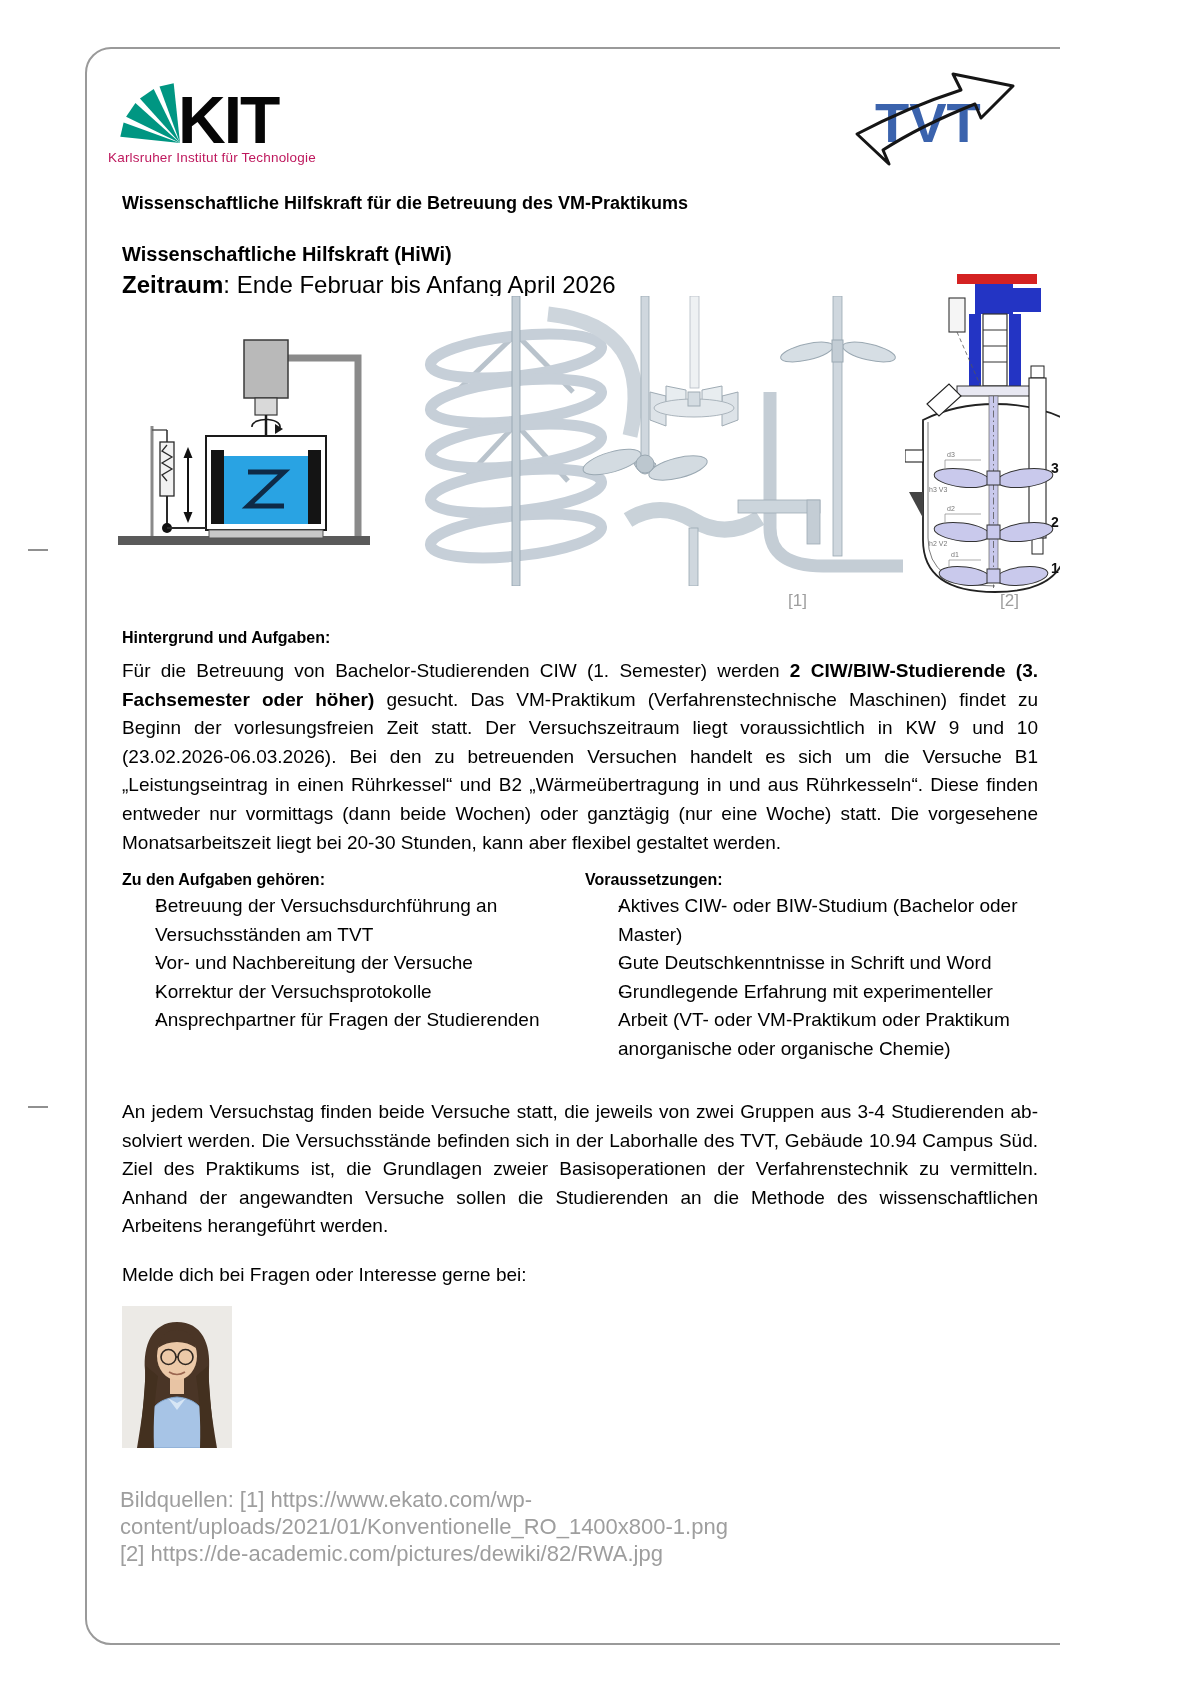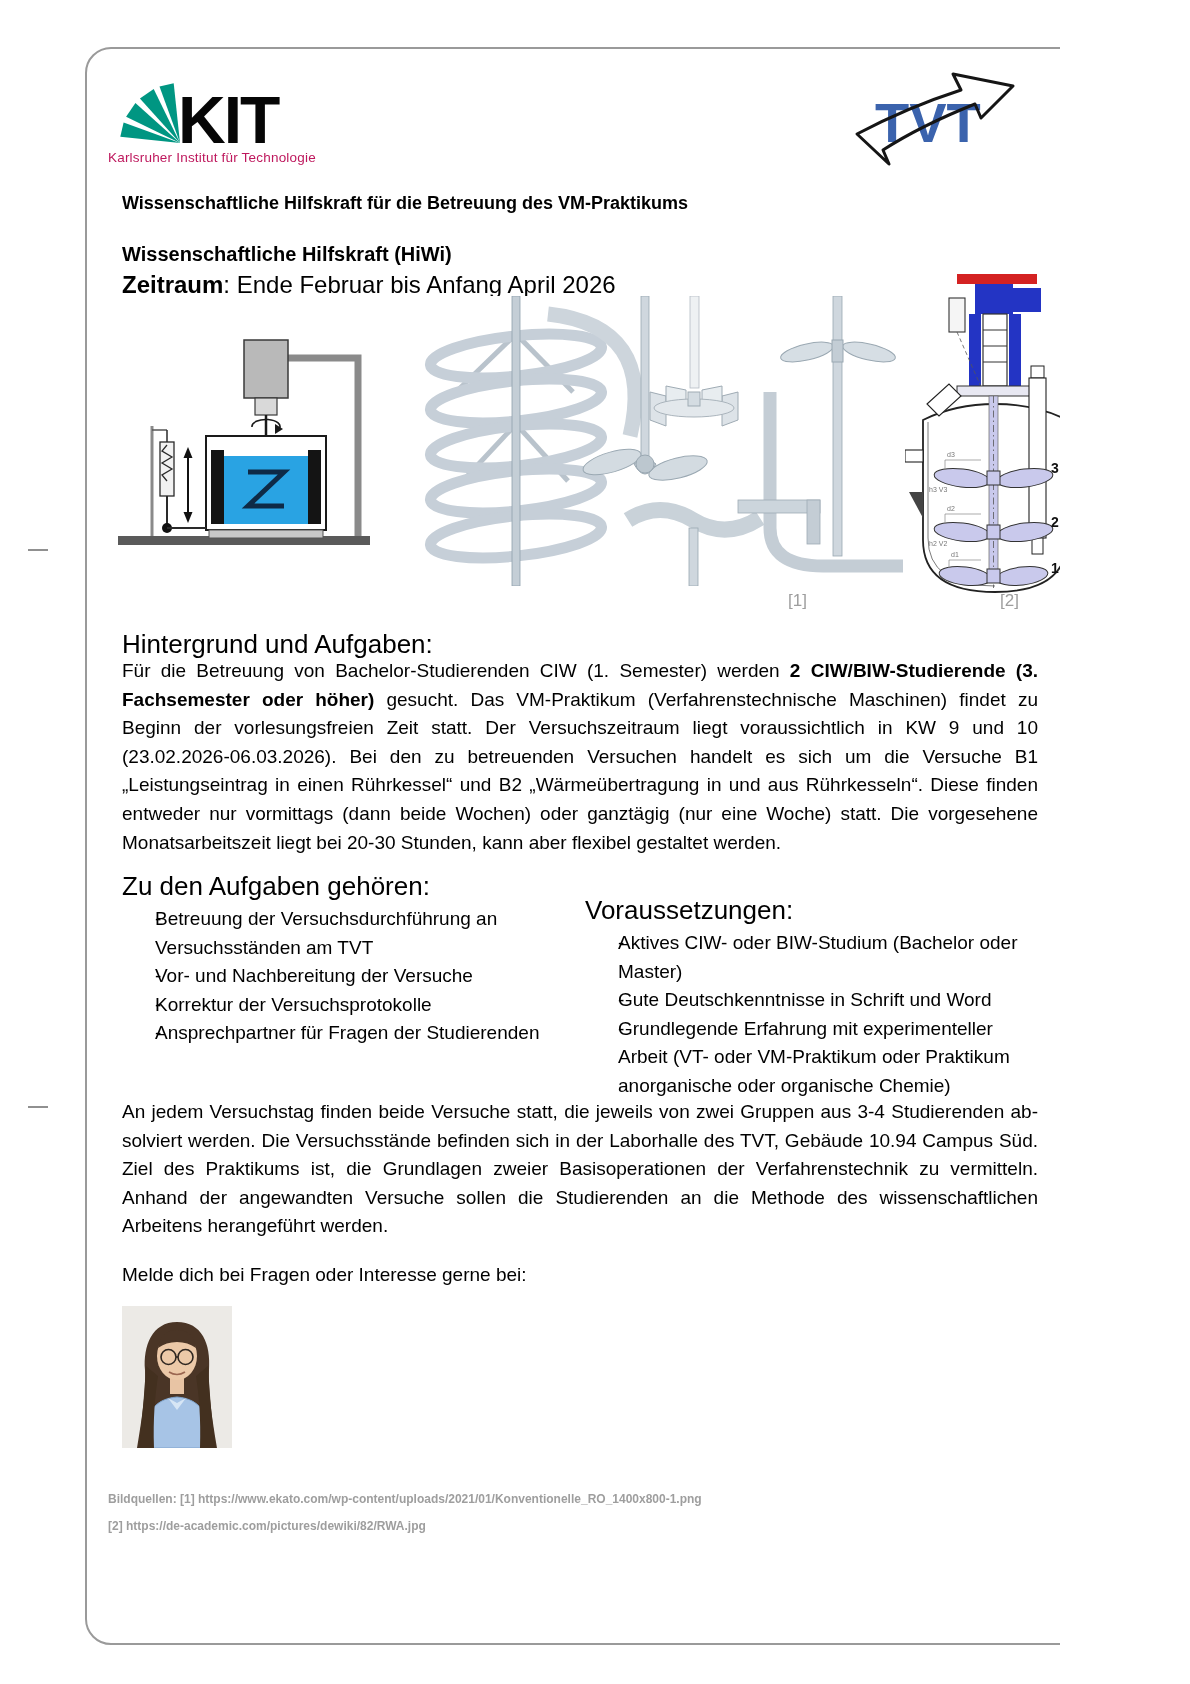--- a/index.html
+++ b/index.html
@@ -14,35 +14,35 @@
   .page-border{position:absolute;left:85px;top:47px;width:1016px;height:1598px;
     border:2px solid var(--border-gray,#999);border-radius:26px;}
   .fold-mark{position:absolute;left:28px;width:20px;height:2px;background:#909090;}
   .abs{position:absolute;}
   .kit-caption{left:108px;top:150px;font-size:13.5px;letter-spacing:.2px;color:#be185d;}
   .page-title{left:122px;top:193px;font-size:18px;font-weight:bold;}
   .subtitle{left:122px;top:243px;font-size:20px;font-weight:bold;}
   .zeitraum{left:122px;top:271px;font-size:24px;}
   .zeitraum b{font-weight:bold;}
   .fig-caption{font-size:17px;color:var(--text-gray,#9e9e9e);}
-  .sec-heading{font-size:26px;font-weight:normal;}
+  .sec-heading{font-size:16px;font-weight:bold;}
   .body-text{font-size:19px;line-height:28.6px;text-align:justify;hyphens:manual;}
   .para1{left:122px;top:657px;width:916px;}
   .cols{left:122px;top:871px;width:916px;display:flex;}
   .col-left{width:463px;}
-  .col-right{width:453px;margin-top:24px;}
+  .col-right{width:453px;}
   .blist{margin-top:3px;font-size:19px;line-height:28.6px;}
   .blist .li{display:flex;}
   .blist .dash{width:32px;padding-left:33px;flex:0 0 auto;}
   .blist .itxt{flex:1;}
   .para2{left:122px;top:1098px;width:916px;}
   .melde{left:122px;top:1264px;font-size:19px;}
   .contact{left:238px;top:1307px;font-size:19px;line-height:28px;}
   .contact .email{color:var(--link-blue,#22d);text-decoration:underline;cursor:pointer;}
-  .footer{left:108px;top:1486px;font-size:12px;line-height:27px;color:var(--text-gray,#9e9e9e);font-weight:bold;}
+  .footer{left:120px;top:1486px;font-size:22px;line-height:27px;color:var(--text-gray,#9e9e9e);}
   svg text{font-family:"Liberation Sans",sans-serif;}
 </style>
 </head>
 <body>
 
 <div class="page">
 
   <div class="page-border"></div>
   <div class="fold-mark" style="top:549px"></div>
   <div class="fold-mark" style="top:1106px"></div>

